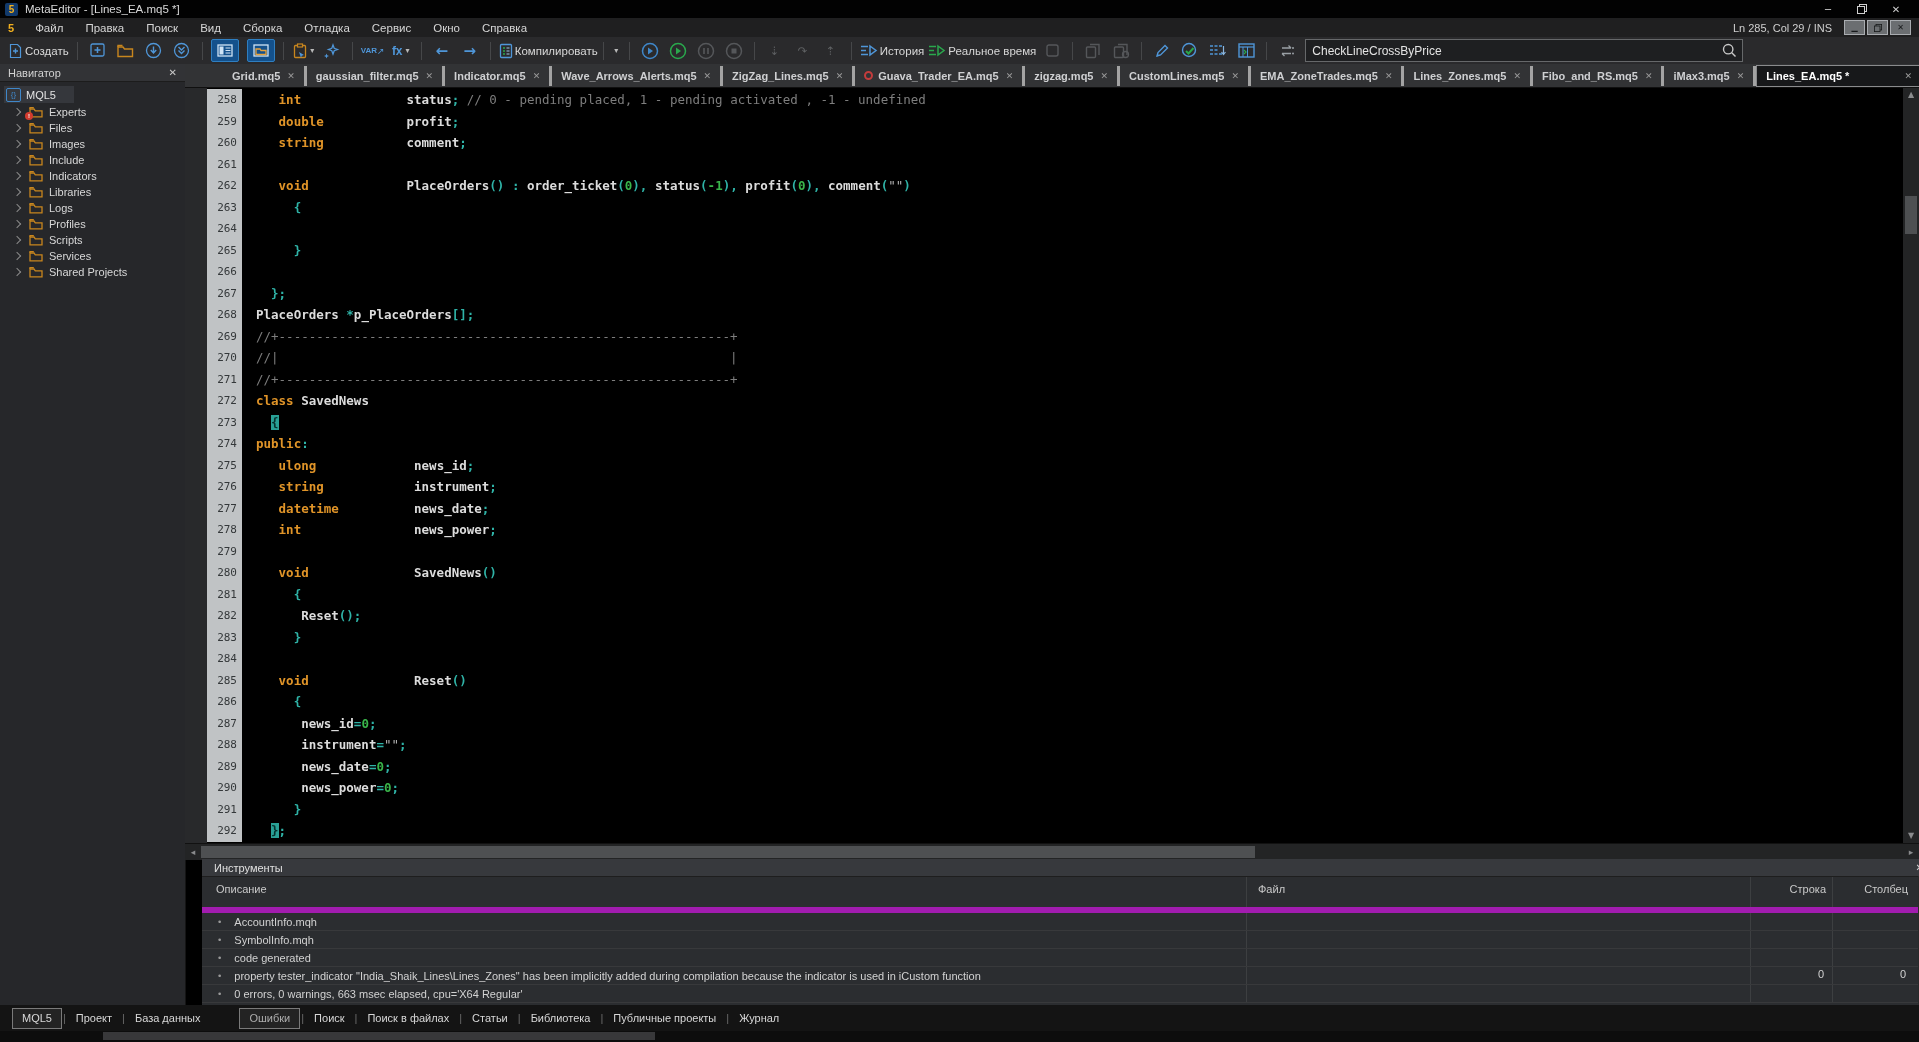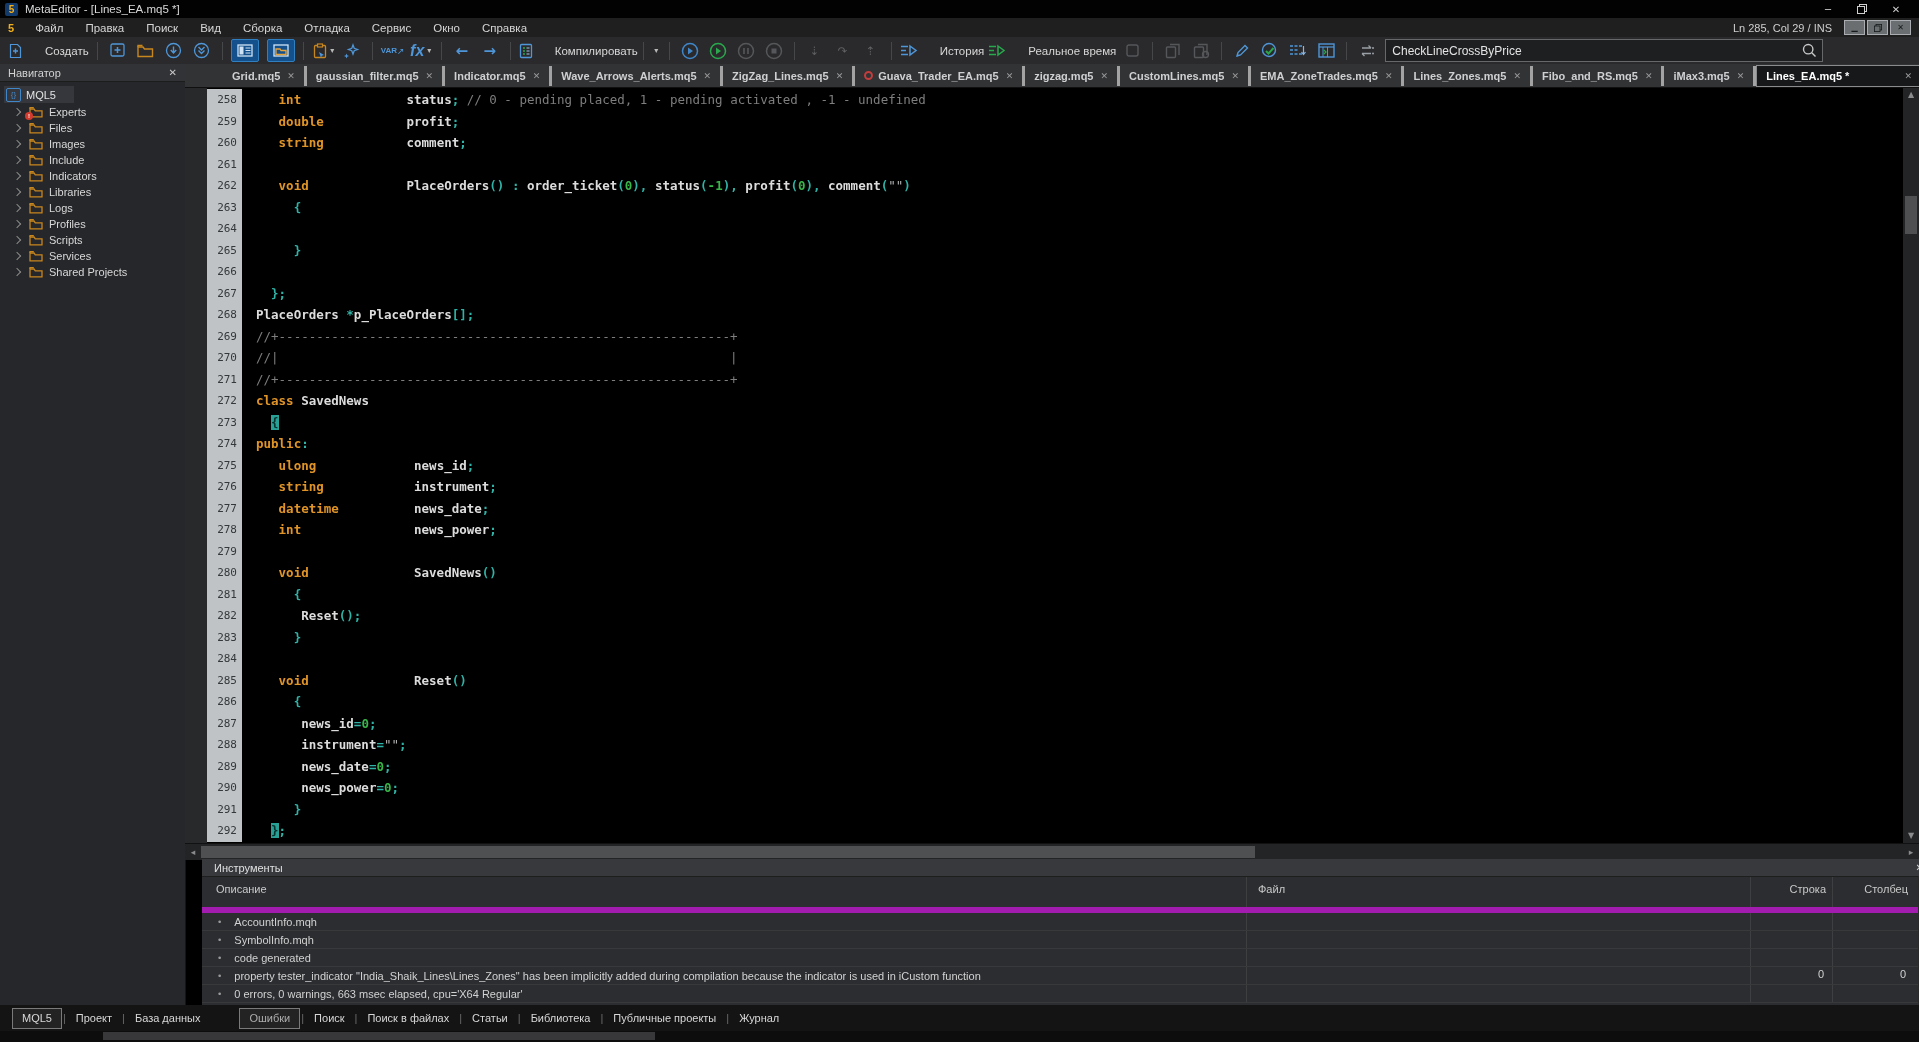--- a/index.html
+++ b/index.html
@@ -22,21 +22,21 @@
   .menu-item{padding:0 11px;height:100%;display:flex;align-items:center;}
   #lncol{margin-left:auto;font-size:11px;color:#cfcfcf;margin-right:10px;}
   .mdi-btn{width:19px;height:13px;background:#6b6e71;border:1px solid #a9acb0;margin-left:2px;
            display:flex;align-items:center;justify-content:center;color:#17191b;font-size:8px;line-height:8px;}
 
   
   #toolbar{position:absolute;left:0;top:37px;width:1919px;height:27px;background:#2a2a2c;
            display:flex;align-items:center;border-bottom:1px solid #171717;font-size:11.5px;}
   .tsep{width:1px;height:18px;background:#464749;margin:0 6px;}
   .tbi{height:23px;min-width:24px;display:flex;align-items:center;justify-content:center;margin:0 2px;}
-  .tlabel{color:#d8d8d8;margin-left:22px;}
+  .tlabel{color:#d8d8d8;margin-left:2px;}
   .blue{color:#4f96d8;} .gray{color:#5f6163;}
   .toggle-on{background:#14518c;border:1px solid #2f7fc1;border-radius:2px;width:26px;height:21px;}
   .drop{color:#b9b9b9;font-size:8px;margin-left:3px;}
   #search-box{display:flex;align-items:center;height:21px;width:436px;background:#1e1f21;
               border:1px solid #66686a;margin-left:4px;}
   #search-box input{flex:1;background:transparent;border:none;outline:none;color:#e3e3e3;
                     font-size:12px;padding:0 6px;font-family:"Liberation Sans",sans-serif;}
   .arrow-glyph{font-size:15px;font-weight:bold;}
 
   
@@ -214,21 +214,21 @@
         <path d="M10 2 l1.2 3.3 3.3 1.2 -3.3 1.2 -1.2 3.3 -1.2-3.3 -3.3-1.2 3.3-1.2 z" fill="none" stroke="#4f96d8" stroke-width="1.3"></path>
         <path d="M3.5 10.5 l0.7 1.8 1.8 0.7 -1.8 0.7 -0.7 1.8 -0.7-1.8 -1.8-0.7 1.8-0.7 z" fill="#4f96d8"></path>
       </svg>
     </div>
   <div class="tsep"></div>
   <div class="tbi">
       <span class="blue" style="font-size:8px;font-weight:bold">VAR</span>
       <span class="blue g" style="font-size:9px">↗</span>
     </div>
   <div class="tbi">
-      <span class="blue" style="font-size:16px;font-style:italic;font-weight:bold">fx</span>
+      <span class="blue" style="font-size:12px;font-weight:bold">fx</span>
       <span class="drop g">▾</span>
     </div>
   <div class="tsep"></div>
   <div class="tbi">
       <span class="blue g arrow-glyph">←</span>
     </div>
   <div class="tbi">
       <span class="blue g arrow-glyph">→</span>
     </div>
   <div class="tsep"></div>

